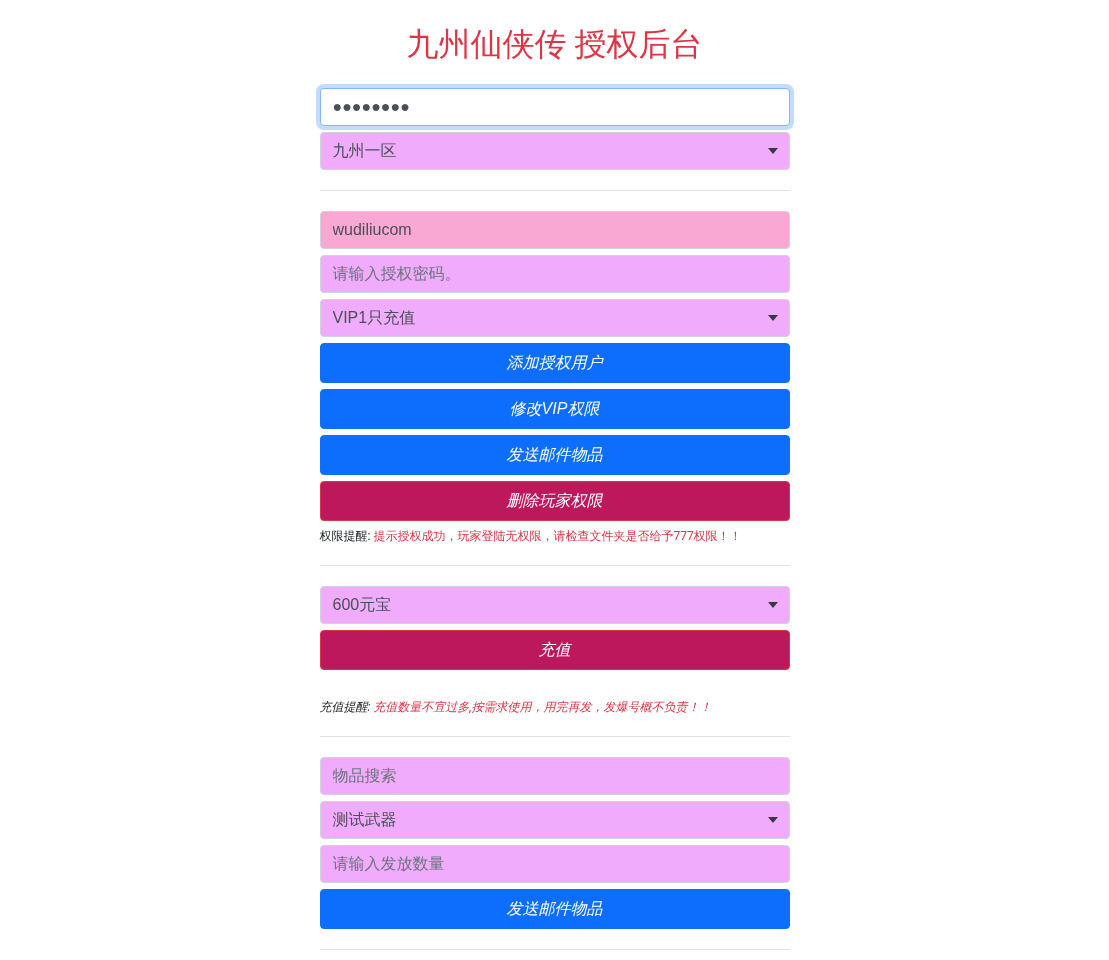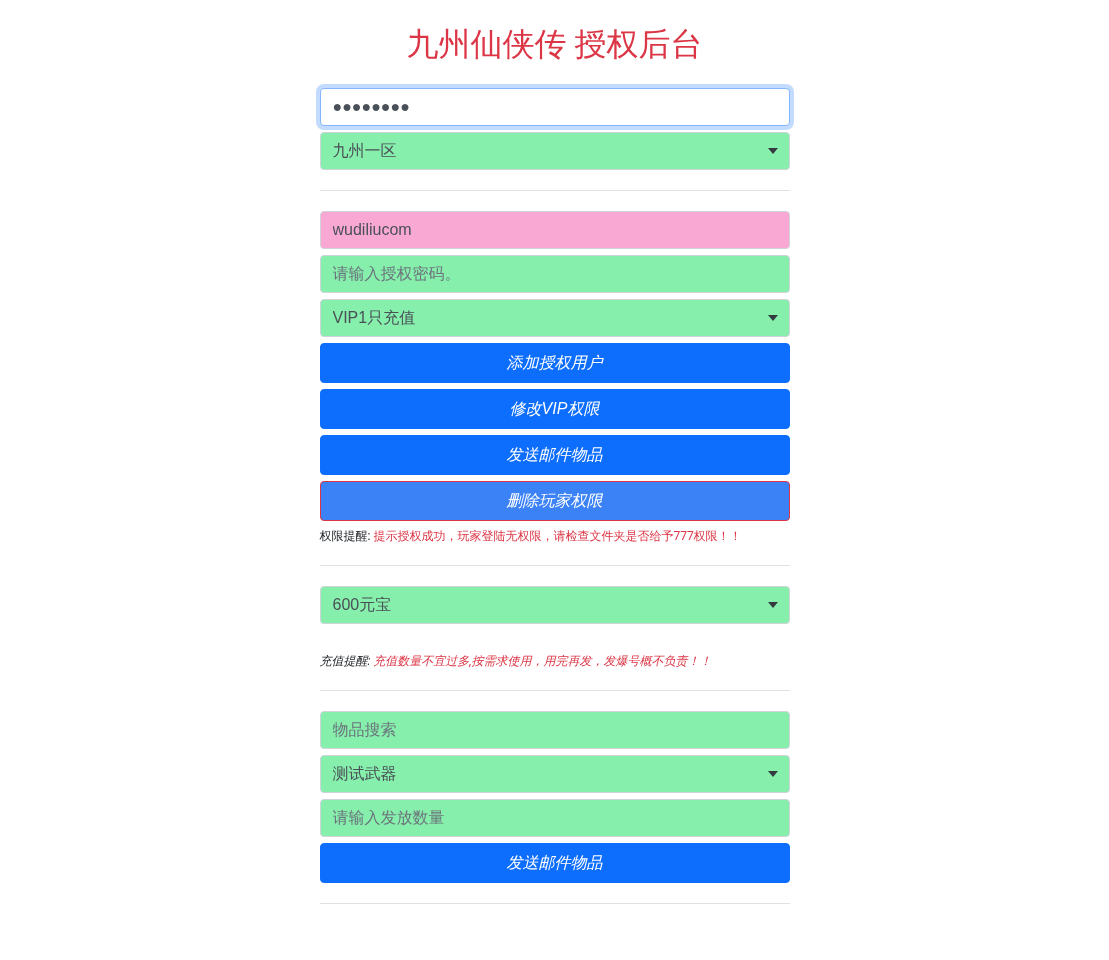--- a/index.html
+++ b/index.html
@@ -27,21 +27,21 @@
     margin-bottom: 20px;
     border-bottom: 1px solid #dee2e6;
   }
   .form-control, .form-select {
     display: block;
     width: 100%;
     padding: 6px 12px;
     font-size: 16px;
     line-height: 1.5;
     color: #495057;
-    background-color: #86efac;
+    background-color: #f0abfc;
     border: 1px solid #ced4da;
     border-radius: 4px;
     outline: none;
   }
   .form-control::placeholder { color: #6c757d; opacity: 1; }
   .form-control[readonly], .readonly {
     background-color: #f9a8d4;
     color: #495057;
   }
   .form-select {
@@ -72,21 +72,21 @@
     font-size: 16px;
     line-height: 1.5;
     border: 1px solid transparent;
     border-radius: 4px;
     text-align: center;
     cursor: pointer;
     color: #fff;
     font-style: italic;
   }
   .btn-primary { background-color: #0d6efd; border-color: #0d6efd; }
-  .btn-danger  { background-color: #3b82f6; border-color: #dc3545; }
+  .btn-danger  { background-color: #be185d; border-color: #dc3545; }
   .note { font-size: 12px; color: #212529; margin-top: 6px; }
   .note .hl { color: #dc3545; }
   .pw-input {
     font-family: inherit;
   }
   .focused {
     border-color: #86b7fe;
     box-shadow: 0 0 0 4px rgba(13,110,253,.25);
     background-color: #fff;
   }
@@ -128,20 +128,21 @@
     </p>
   </div>
 
   <div class="section">
     <div class="stack">
       <div class="select-wrap">
         <select class="form-select">
           <option>600元宝</option>
         </select>
       </div>
+      <button class="btn btn-danger">充值</button>
     </div>
     <p class="note mt-gap">
       <span>充值提醒: </span><span class="hl">充值数量不宜过多,按需求使用，用完再发，发爆号概不负责！！</span>
     </p>
   </div>
 
   <div class="section">
     <div class="stack">
       <input type="text" class="form-control" placeholder="物品搜索" style="">
       <div class="select-wrap">

